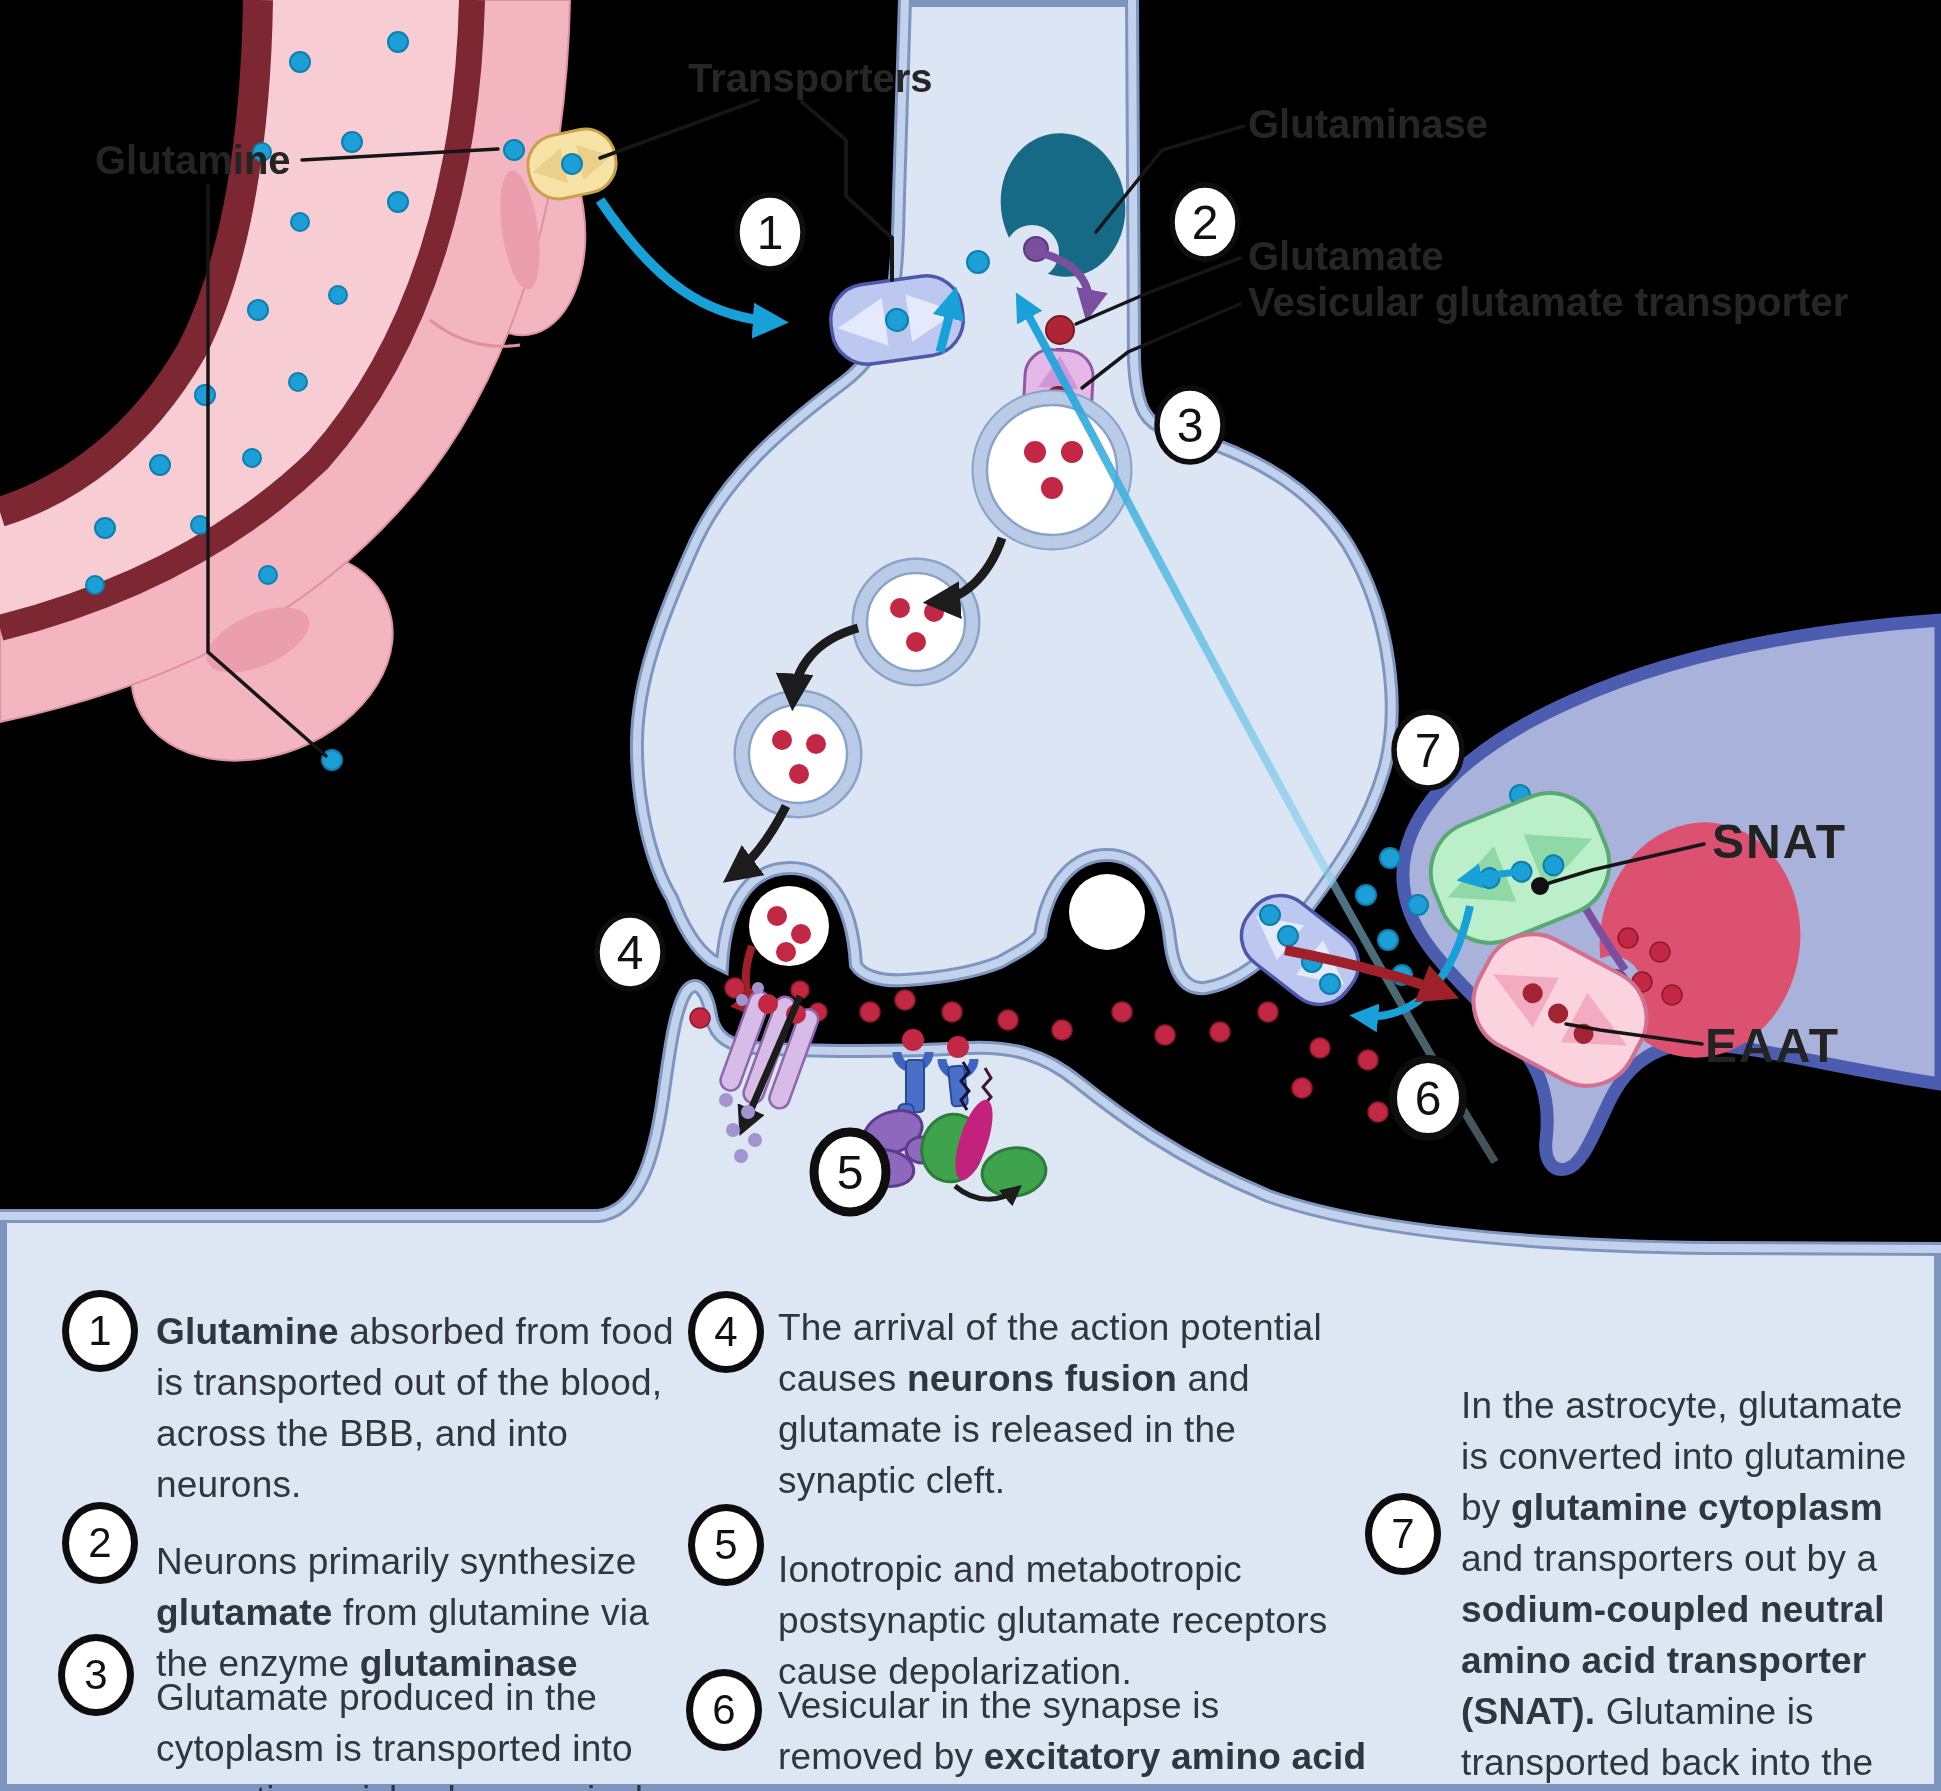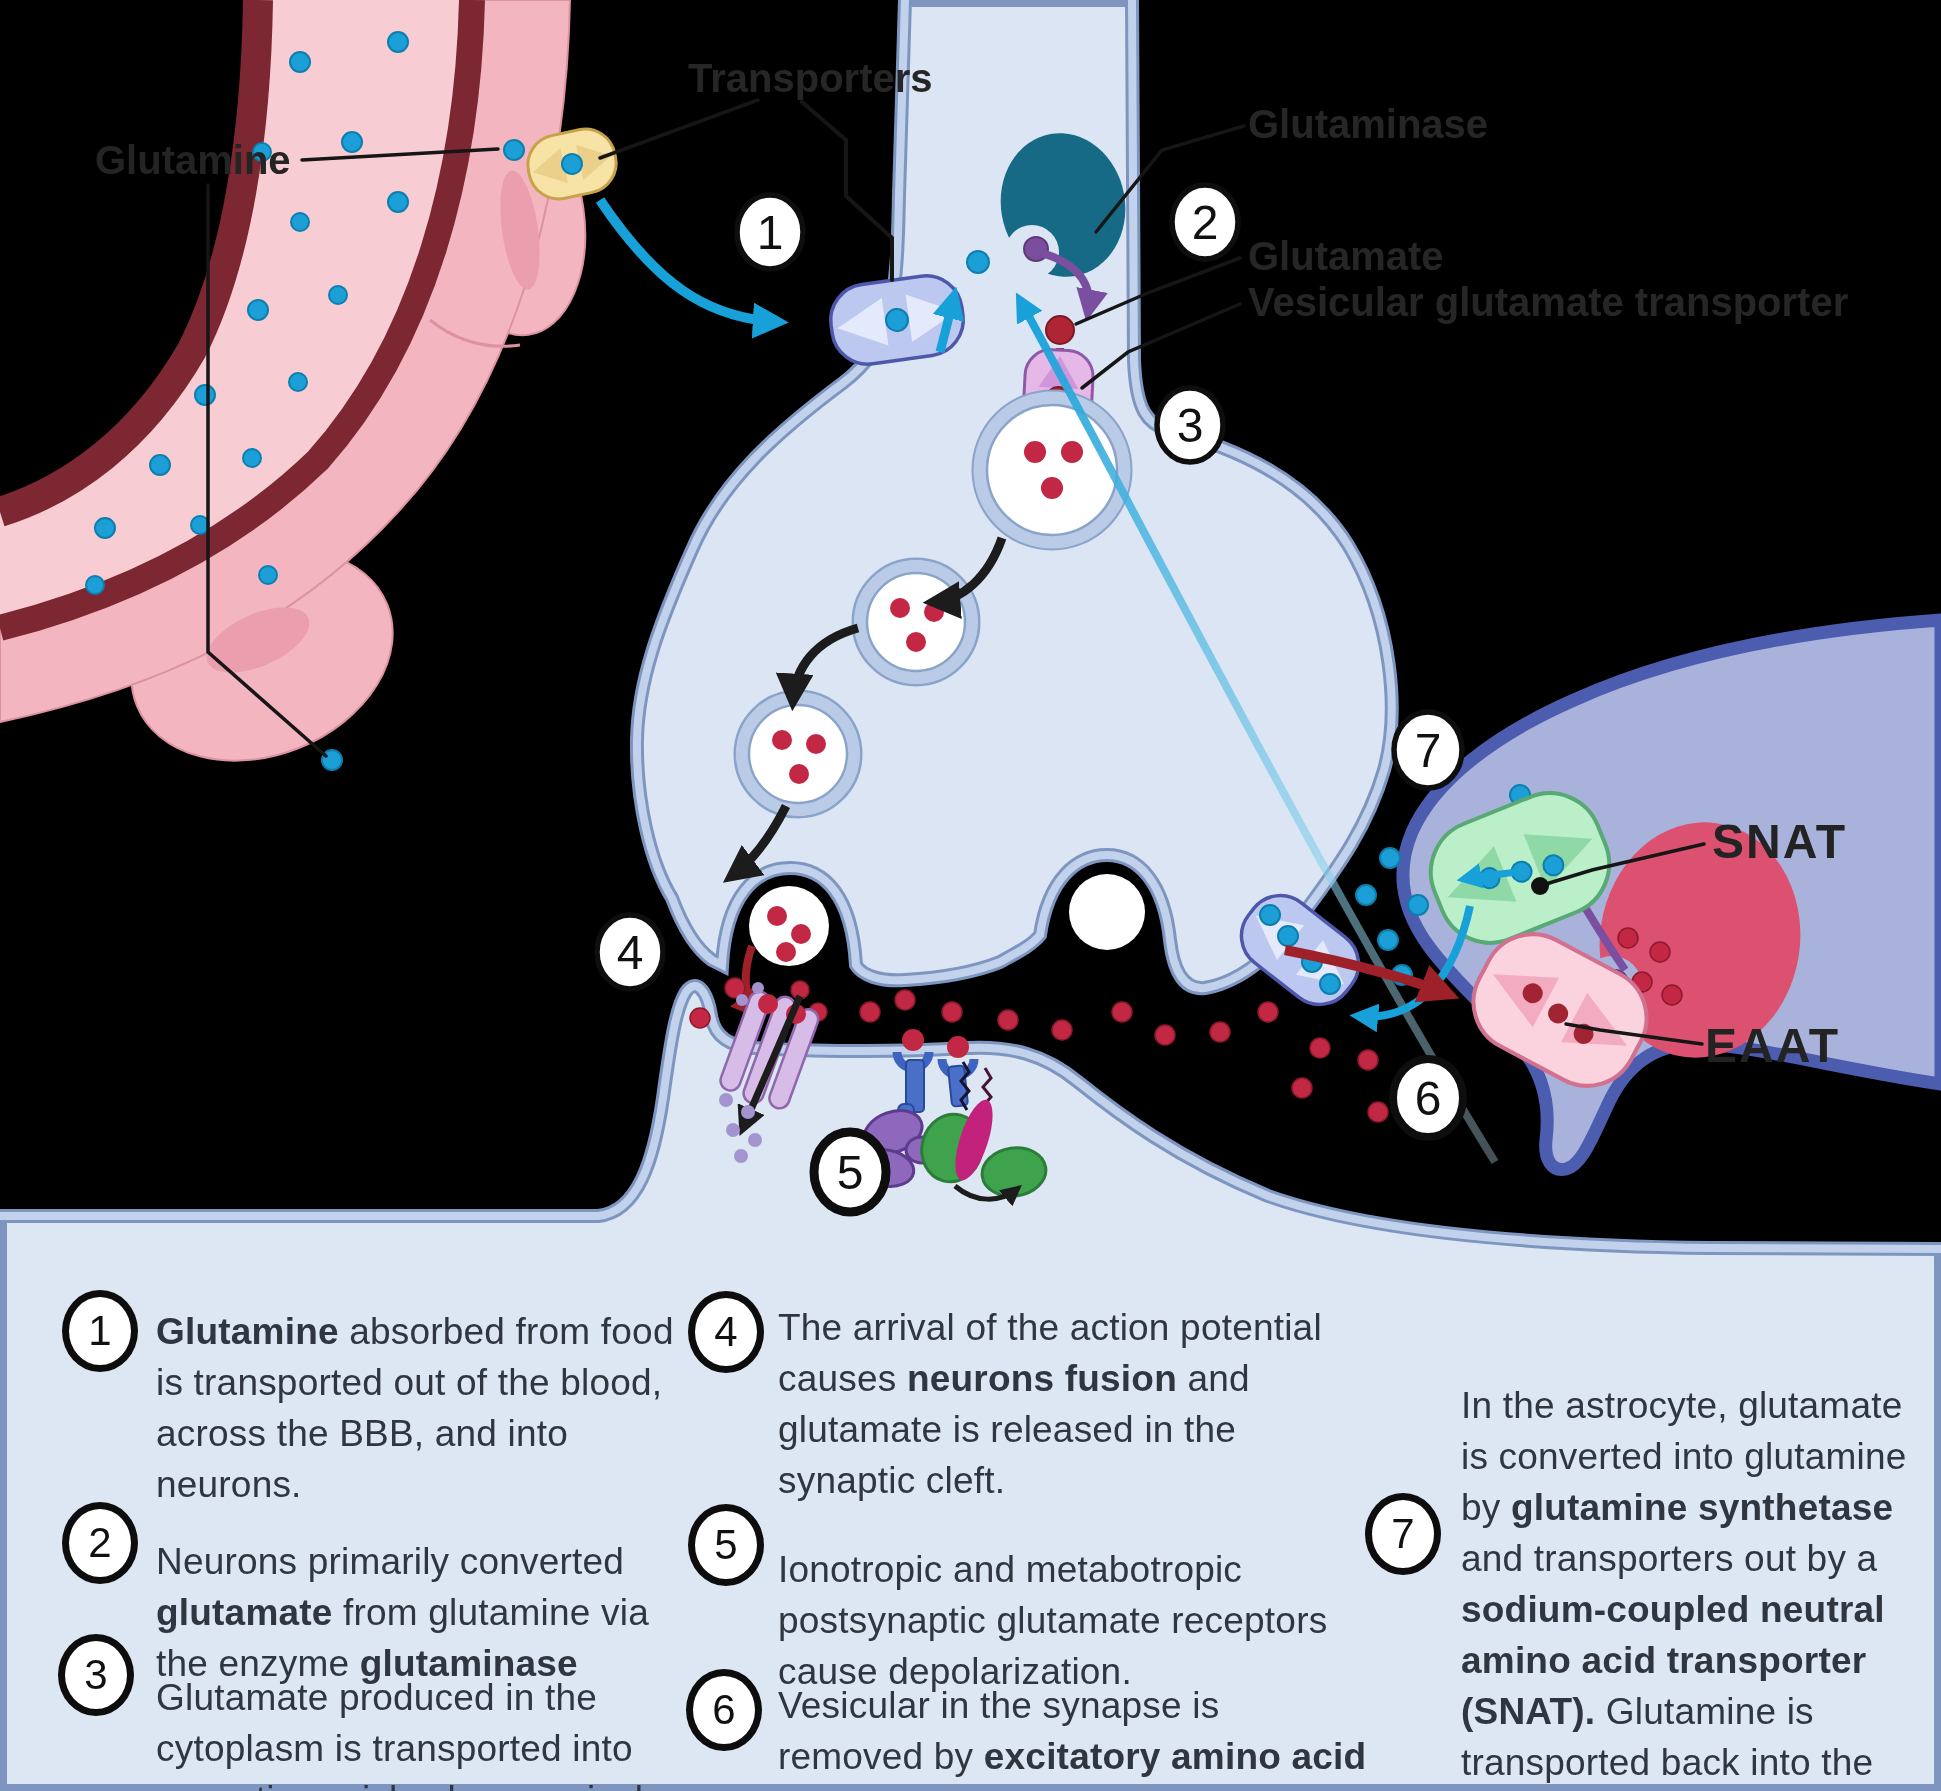--- a/index.html
+++ b/index.html
@@ -353,20 +353,20 @@
   <div>
     <div class="lg-circle" style="left:62px;top:1290px;">1</div>
     <div class="lg-circle" style="left:62px;top:1502px;">2</div>
     <div class="lg-circle" style="left:58px;top:1634px;">3</div>
     <div class="lg-circle" style="left:688px;top:1291px;">4</div>
     <div class="lg-circle" style="left:688px;top:1504px;">5</div>
     <div class="lg-circle" style="left:686px;top:1669px;">6</div>
     <div class="lg-circle" style="left:1365px;top:1493px;">7</div>
 
     <div class="lg-text" style="left:156px;top:1262px;width:545px;"><span class="b">Glutamine</span><span> absorbed from food is transported out of the blood, across the BBB, and into neurons.</span></div>
-    <div class="lg-text" style="left:156px;top:1492px;width:545px;"><span>Neurons primarily converted </span><span class="b">glutamate</span><span> from glutamine via the enzyme </span><span class="b">glutaminase</span></div>
+    <div class="lg-text" style="left:156px;top:1492px;width:545px;"><span>Neurons primarily synthesize </span><span class="b">glutamate</span><span> from glutamine via the enzyme </span><span class="b">glutaminase</span></div>
     <div class="lg-text" style="left:156px;top:1628px;width:545px;"><span>Glutamate produced in the cytoplasm is transported into synaptic vesicles by a vesicular </span><span class="b">glutamate transporter</span><span>.</span></div>
     <div class="lg-text" style="left:778px;top:1258px;width:590px;"><span>The arrival of the action potential causes </span><span class="b">neurons fusion</span><span> and glutamate is released in the synaptic cleft.</span></div>
     <div class="lg-text" style="left:778px;top:1500px;width:590px;"><span>Ionotropic and metabotropic postsynaptic glutamate receptors cause depolarization.</span></div>
     <div class="lg-text" style="left:778px;top:1636px;width:590px;"><span>Vesicular in the synapse is removed by </span><span class="b">excitatory amino acid transporters (EAAT)</span><span> on astrocytes.</span></div>
-    <div class="lg-text" style="left:1461px;top:1336px;width:455px;"><span>In the astrocyte, glutamate is converted into glutamine by </span><span class="b">glutamine synthetase</span><span> and transporters out by a </span><span class="b">sodium-coupled neutral amino acid transporter (SNAT).</span><span> Glutamine is transported back into the glutamate neuron.</span></div>
+    <div class="lg-text" style="left:1461px;top:1336px;width:455px;"><span>In the astrocyte, glutamate is converted into glutamine by </span><span class="b">glutamine cytoplasm</span><span> and transporters out by a </span><span class="b">sodium-coupled neutral amino acid transporter (SNAT).</span><span> Glutamine is transported back into the glutamate neuron.</span></div>
   </div>
 </div>
 
 </body></html>

